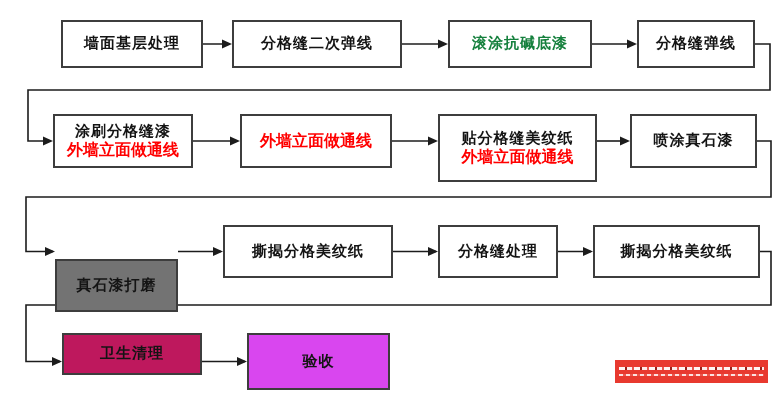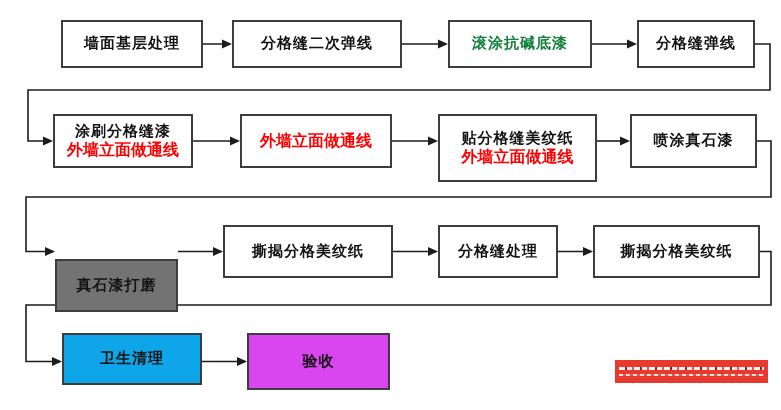--- a/index.html
+++ b/index.html
@@ -135,21 +135,21 @@
       </div>
       <div class="node" style="left: 223px; top: 225px; width: 170px; height: 53px; background: rgb(255, 255, 255); border-color: rgb(61, 61, 61);">
         <span class="label" style="color: rgb(20, 20, 20);">撕揭分格美纹纸</span>
       </div>
       <div class="node" style="left: 438px; top: 225px; width: 120px; height: 53px; background: rgb(255, 255, 255); border-color: rgb(61, 61, 61);">
         <span class="label" style="color: rgb(20, 20, 20);">分格缝处理</span>
       </div>
       <div class="node" style="left: 593px; top: 225px; width: 167px; height: 53px; background: rgb(255, 255, 255); border-color: rgb(61, 61, 61);">
         <span class="label" style="color: rgb(20, 20, 20);">撕揭分格美纹纸</span>
       </div>
-      <div class="node" style="left: 62px; top: 333px; width: 140px; height: 52px; background: #0ea5e9; border-color: rgb(61, 61, 61);">
+      <div class="node" style="left: 62px; top: 333px; width: 140px; height: 42px; background: #be185d; border-color: rgb(61, 61, 61);">
         <span class="label" style="color: rgb(20, 20, 20);">卫生清理</span>
       </div>
       <div class="node" style="left: 247px; top: 333px; width: 143px; height: 57px; background: #d946ef; border-color: rgb(61, 61, 61);">
         <span class="label" style="color: rgb(20, 20, 20);">验收</span>
       </div>
     </div>
   <div id="watermark" class="watermark" style="left: 615px; top: 360px; width: 153px; height: 23px; background: rgb(232, 57, 47);">
       <div class="wline"></div>
       <div class="wline second"></div>
     </div>

